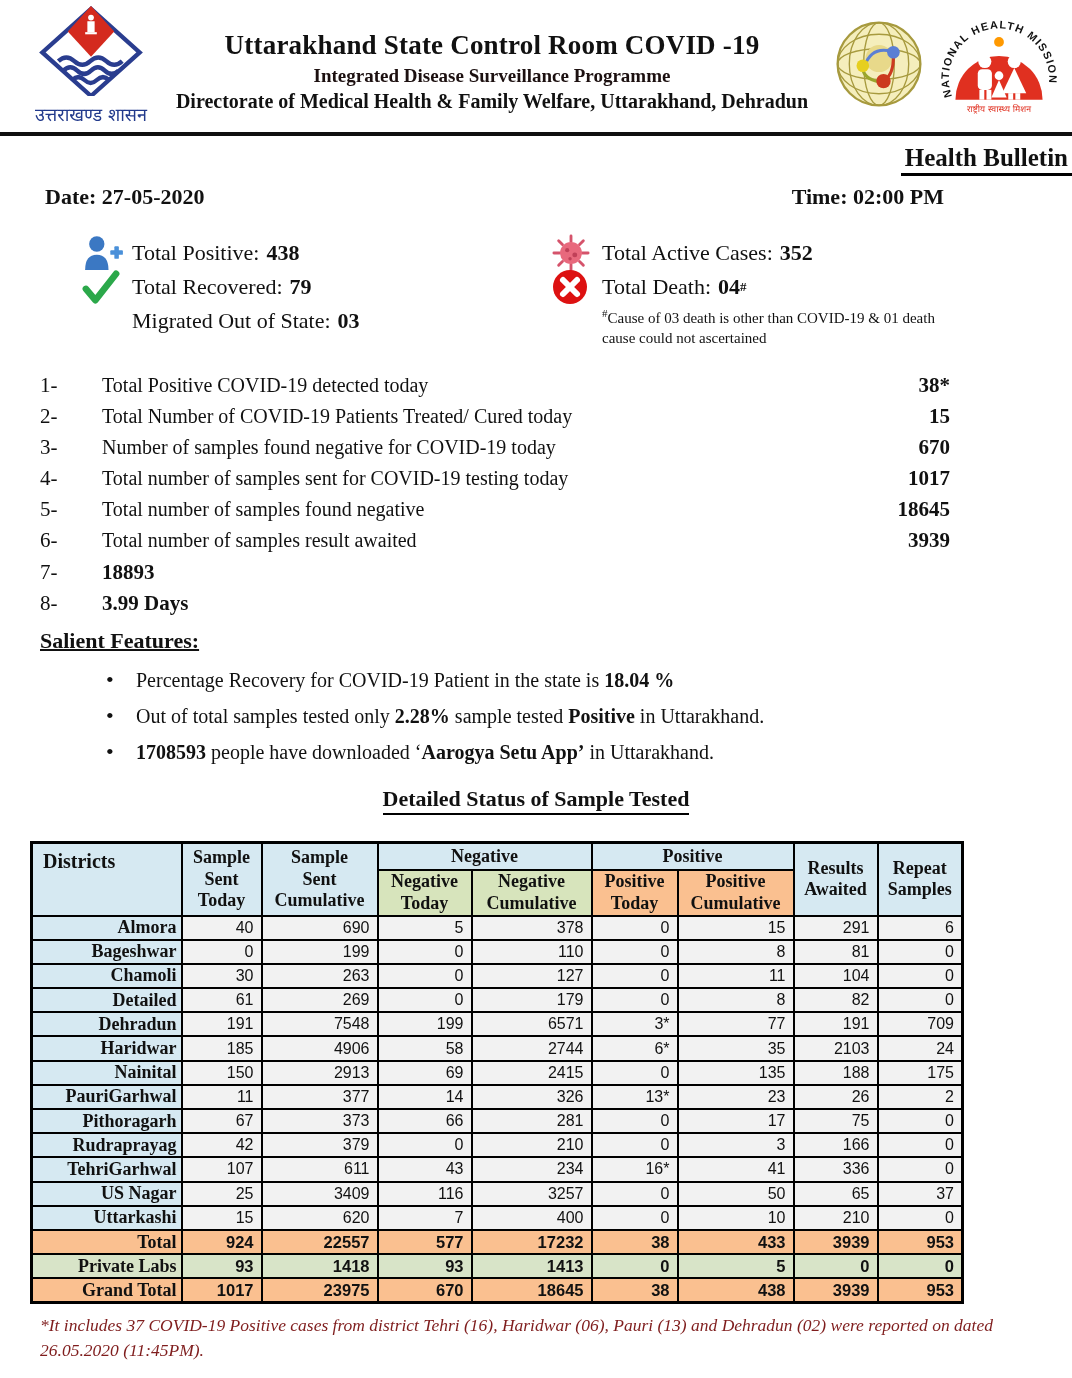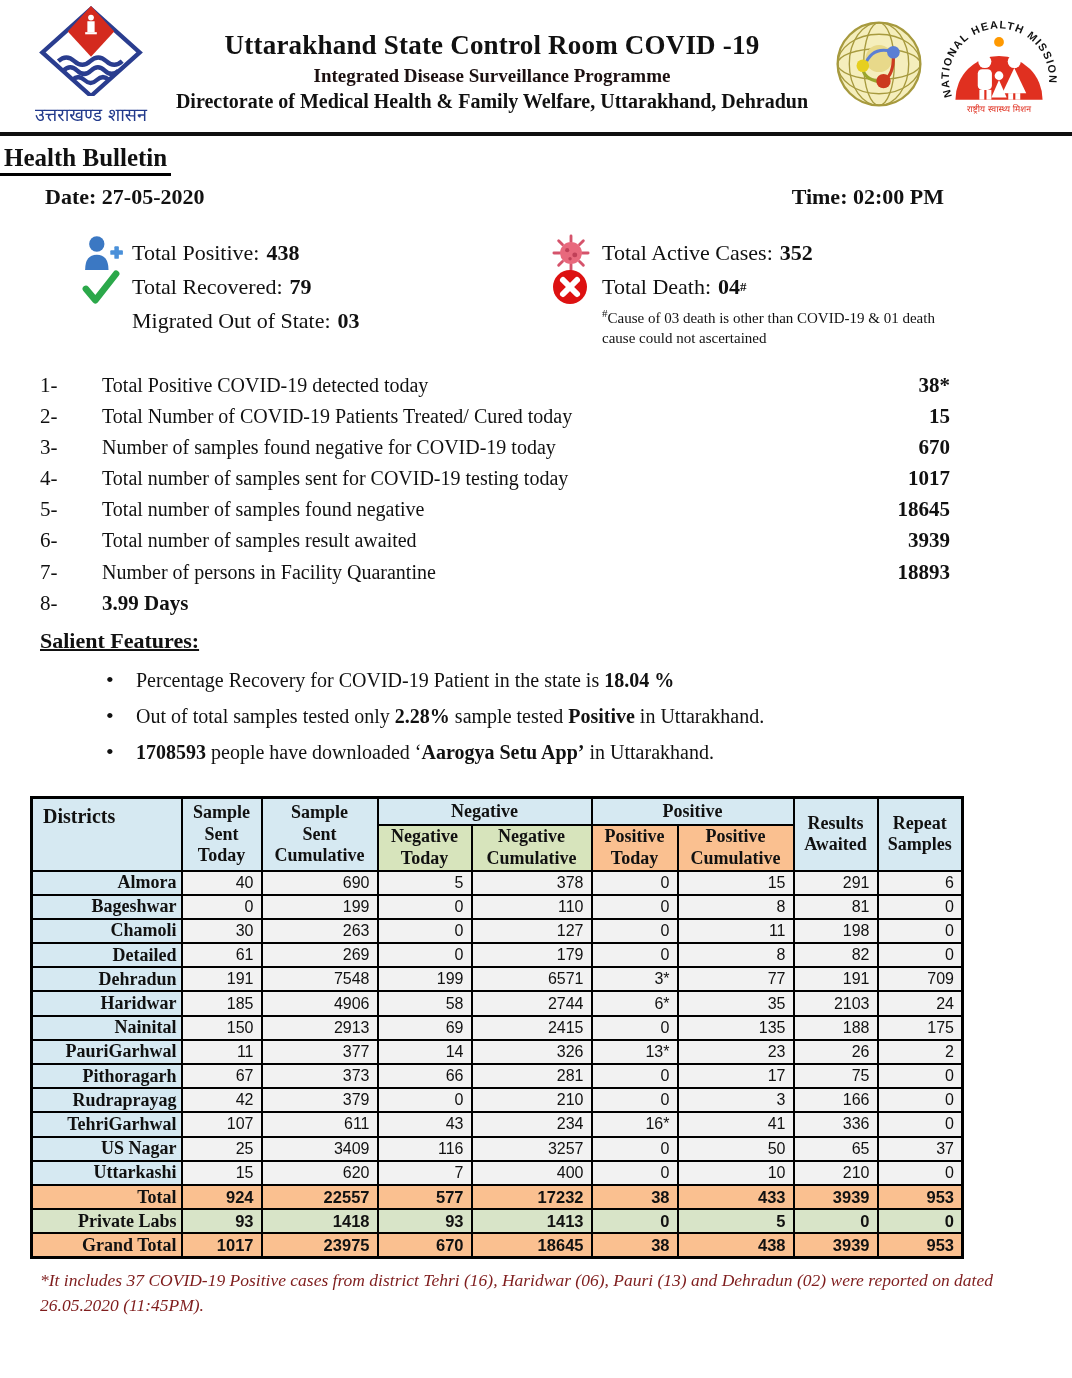--- a/index.html
+++ b/index.html
@@ -12,21 +12,21 @@
   .masthead { display:flex; align-items:flex-start; padding:6px 8px 0 10px; height:132px; }
   .logo-left { width:162px; text-align:center; }
   .logo-left .emblem-caption { font-size:18px; color:#223a8c; margin-top:2px; font-family:"DejaVu Sans","Liberation Serif",serif; }
   .masthead-text { flex:1; text-align:center; padding-top:24px; }
   .masthead-title { font-size:27px; font-weight:bold; letter-spacing:.2px; }
   .masthead-sub1 { font-size:19px; font-weight:bold; margin-top:4px; color:#1c1010; }
   .masthead-sub2 { font-size:20px; font-weight:bold; margin-top:3px; }
   .logo-right { width:252px; display:flex; justify-content:flex-end; gap:14px; padding-right:4px; }
   .rule { border-top:4px solid #101010; margin-top:0; }
   
-  .bulletin-title { text-align:left; margin-top:8px; }
+  .bulletin-title { text-align:right; margin-top:8px; }
   .bulletin-title span { display:inline-block; font-size:25px; font-weight:bold; border-bottom:3px solid #000; padding:0 4px 1px 4px; }
   .datetime-row { display:flex; justify-content:space-between; margin:8px 128px 0 45px; font-size:22px; font-weight:bold; }
   
   .summary { display:flex; margin:26px 0 0 82px; }
   .summary-col.left { width:470px; }
   .summary-col.right { flex:1; }
   .stat-row { display:flex; align-items:center; height:34px; font-size:22px; }
   .stat-icon { width:50px; display:flex; justify-content:flex-start; align-items:center; }
   .stat-value { font-weight:bold; margin-left:7px; }
   .death-note { font-size:15px; line-height:1.35; margin-left:50px; width:368px; margin-top:2px; }
@@ -242,21 +242,20 @@
         <span class="txt">Total number of samples found negative</span>
         <span class="val">18645</span>
       </div>
       <div class="stat-line">
         <span class="num">6-</span>
         <span class="txt">Total number of samples result awaited</span>
         <span class="val">3939</span>
       </div>
       <div class="stat-line">
         <span class="num">7-</span>
-        <span class="txt">Number of persons in Facility Quarantine</span>
         <span class="val">18893</span>
       </div>
       <div class="stat-line">
         <span class="num">8-</span>
         <span class="val">3.99 Days</span>
       </div>
     </section>
 
   <section class="salient">
     <div class="salient-title">Salient Features:</div>
@@ -274,20 +273,23 @@
         </li>
         <li>
           <span class="b">1708593</span>
           <span> people have downloaded ‘</span>
           <span class="b">Aarogya Setu App’</span>
           <span> in Uttarakhand.</span>
         </li>
       </ul>
   </section>
 
+  <div class="table-title">
+    <span>Detailed Status of Sample Tested</span>
+  </div>
 
   <table class="sample">
     <colgroup>
       <col style="width:150px">
         <col style="width:80px">
         <col style="width:116px">
       <col style="width:94px">
         <col style="width:120px">
         <col style="width:86px">
       <col style="width:116px">
@@ -345,21 +347,21 @@
           <td>0</td>
         </tr>
         <tr class="row-district">
           <th class="row-label">Chamoli</th>
           <td>30</td>
           <td>263</td>
           <td>0</td>
           <td>127</td>
           <td>0</td>
           <td>11</td>
-          <td>198</td>
+          <td>104</td>
           <td>0</td>
         </tr>
         <tr class="row-district">
           <th class="row-label">Detailed</th>
           <td>61</td>
           <td>269</td>
           <td>0</td>
           <td>179</td>
           <td>0</td>
           <td>8</td>

